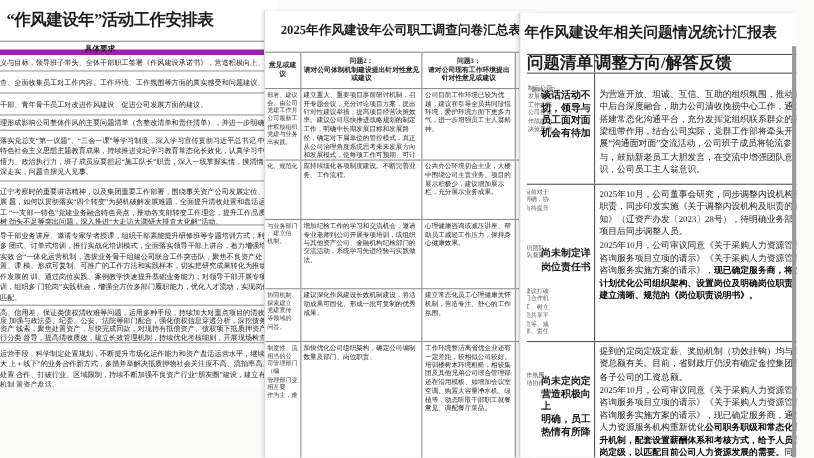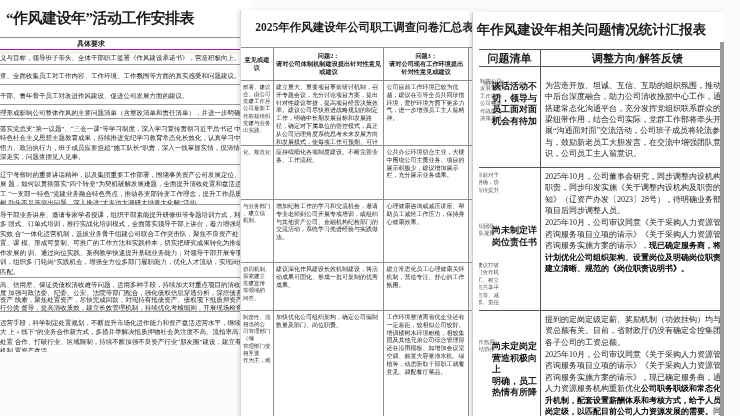--- a/index.html
+++ b/index.html
@@ -2,21 +2,21 @@
 <html><head>
 <meta charset="utf-8">
 <style>
   html,body{margin:0;padding:0;width:740px;height:416px;overflow:hidden;background:#fbfbfa;
     font-family:"Liberation Serif","DejaVu Serif",serif;color:#1c1c1c;}
   .doc{position:absolute;background:#ffffff;box-sizing:border-box;}
   
   .doc1{left:0;top:0;width:252px;height:352px;z-index:1;overflow:hidden;}
   .doc1-title{font-size:15px;font-weight:bold;padding:9px 0 0 6px;letter-spacing:-0.5px;white-space:nowrap;}
   .d1table{margin-top:9px;}
-  .d1hdr{height:13px;border-top:1px solid #8f8f8f;border-bottom:1px solid #a21caf;
+  .d1hdr{height:13px;border-top:1px solid #8f8f8f;border-bottom:5px solid #a21caf;
     font-size:7px;font-weight:bold;text-align:center;padding-right:70px;line-height:13px;box-sizing:border-box;}
   .d1row{border-bottom:1px solid #9a9a9a;box-sizing:border-box;overflow:hidden;
     font-size:6.5px;line-height:1.45;padding:3px 1px 0 0;color:#222;}
   .r1{height:15px}.r2{height:20px;padding-top:6px}.r3{height:20px;padding-top:6px}.r4{height:14px}
   .r5{height:46px;padding-top:5px}.r6{height:40px;padding-top:5px}.r7{height:73px;padding-top:5px}
   .r8{height:34px;line-height:1.18}.r9{height:48px;padding-top:6px}.r10{height:51px;padding-top:6px;border-bottom:none}
   
   .doc2{left:228px;top:10px;width:248px;height:406px;z-index:2;border-left:1px solid #d8d8d8;
     box-shadow:-2px 0 3px rgba(0,0,0,0.10);overflow:hidden;margin-left:12px;}
   .doc2-title{font-size:11.5px;font-weight:bold;text-align:center;padding-top:10px;white-space:nowrap;}
@@ -35,21 +35,21 @@
   .doc3{left:472px;top:12px;width:252px;height:404px;z-index:3;border-left:1px solid #cfcfcf;
     box-shadow:-2px 0 3px rgba(0,0,0,0.12);overflow:hidden;}
   .doc3-title{font-size:13.5px;font-weight:bold;text-align:center;padding-top:9px;white-space:nowrap;
     margin-left:-14px;}
   .d3table{margin:10px 0 0 6px;width:258px;border-top:1.5px solid #555;border-bottom:none;}
   .d3row{display:flex;border-bottom:1px solid #555;box-sizing:border-box;}
   .d3c{box-sizing:border-box;overflow:hidden;position:relative;}
   .d3c1{width:62px;border-right:1px solid #555;}
   .d3c2{width:196px;border-right:3px solid #14532d;font-size:8px;line-height:1.42;padding:3px 4px;color:#191919;}
   .d3hdr{height:17px;}
-  .d3hdr .d3c{font-size:11px;font-weight:bold;text-align:center;line-height:17px;padding:0;}
+  .d3hdr .d3c{font-size:15px;font-weight:bold;line-height:17px;padding:0;}
   .d3r1{height:101px}.d3r2{height:143px}.d3r3{height:110px;border-bottom:none}
   .d3r1 .d3c2{padding-top:13px;}
   .problem{position:absolute;font-size:9px;font-weight:bold;color:#151515;line-height:1.28;
     width:48px;white-space:pre-line;}
   .ghost{position:absolute;font-size:5.5px;color:#555;line-height:1.35;white-space:pre-line;}
   .p1-ghost{left:1px;top:11px;}   .p1-problem{left:13px;top:14px;white-space:normal;}
   .p2-ghost-a{left:-2px;top:4px;} .p2-ghost-b{left:-6px;top:55px;} .p2-problem{left:13px;top:57px;}
   .p2-ghost-c{left:-2px;top:94px;}
   .p3-ghost-a{left:-6px;top:28px;}.p3-problem{left:13px;top:30px;}
   .hdr-ghost{position:absolute;left:4px;top:14px;font-size:5.5px;font-weight:normal;color:#666;line-height:1;}

